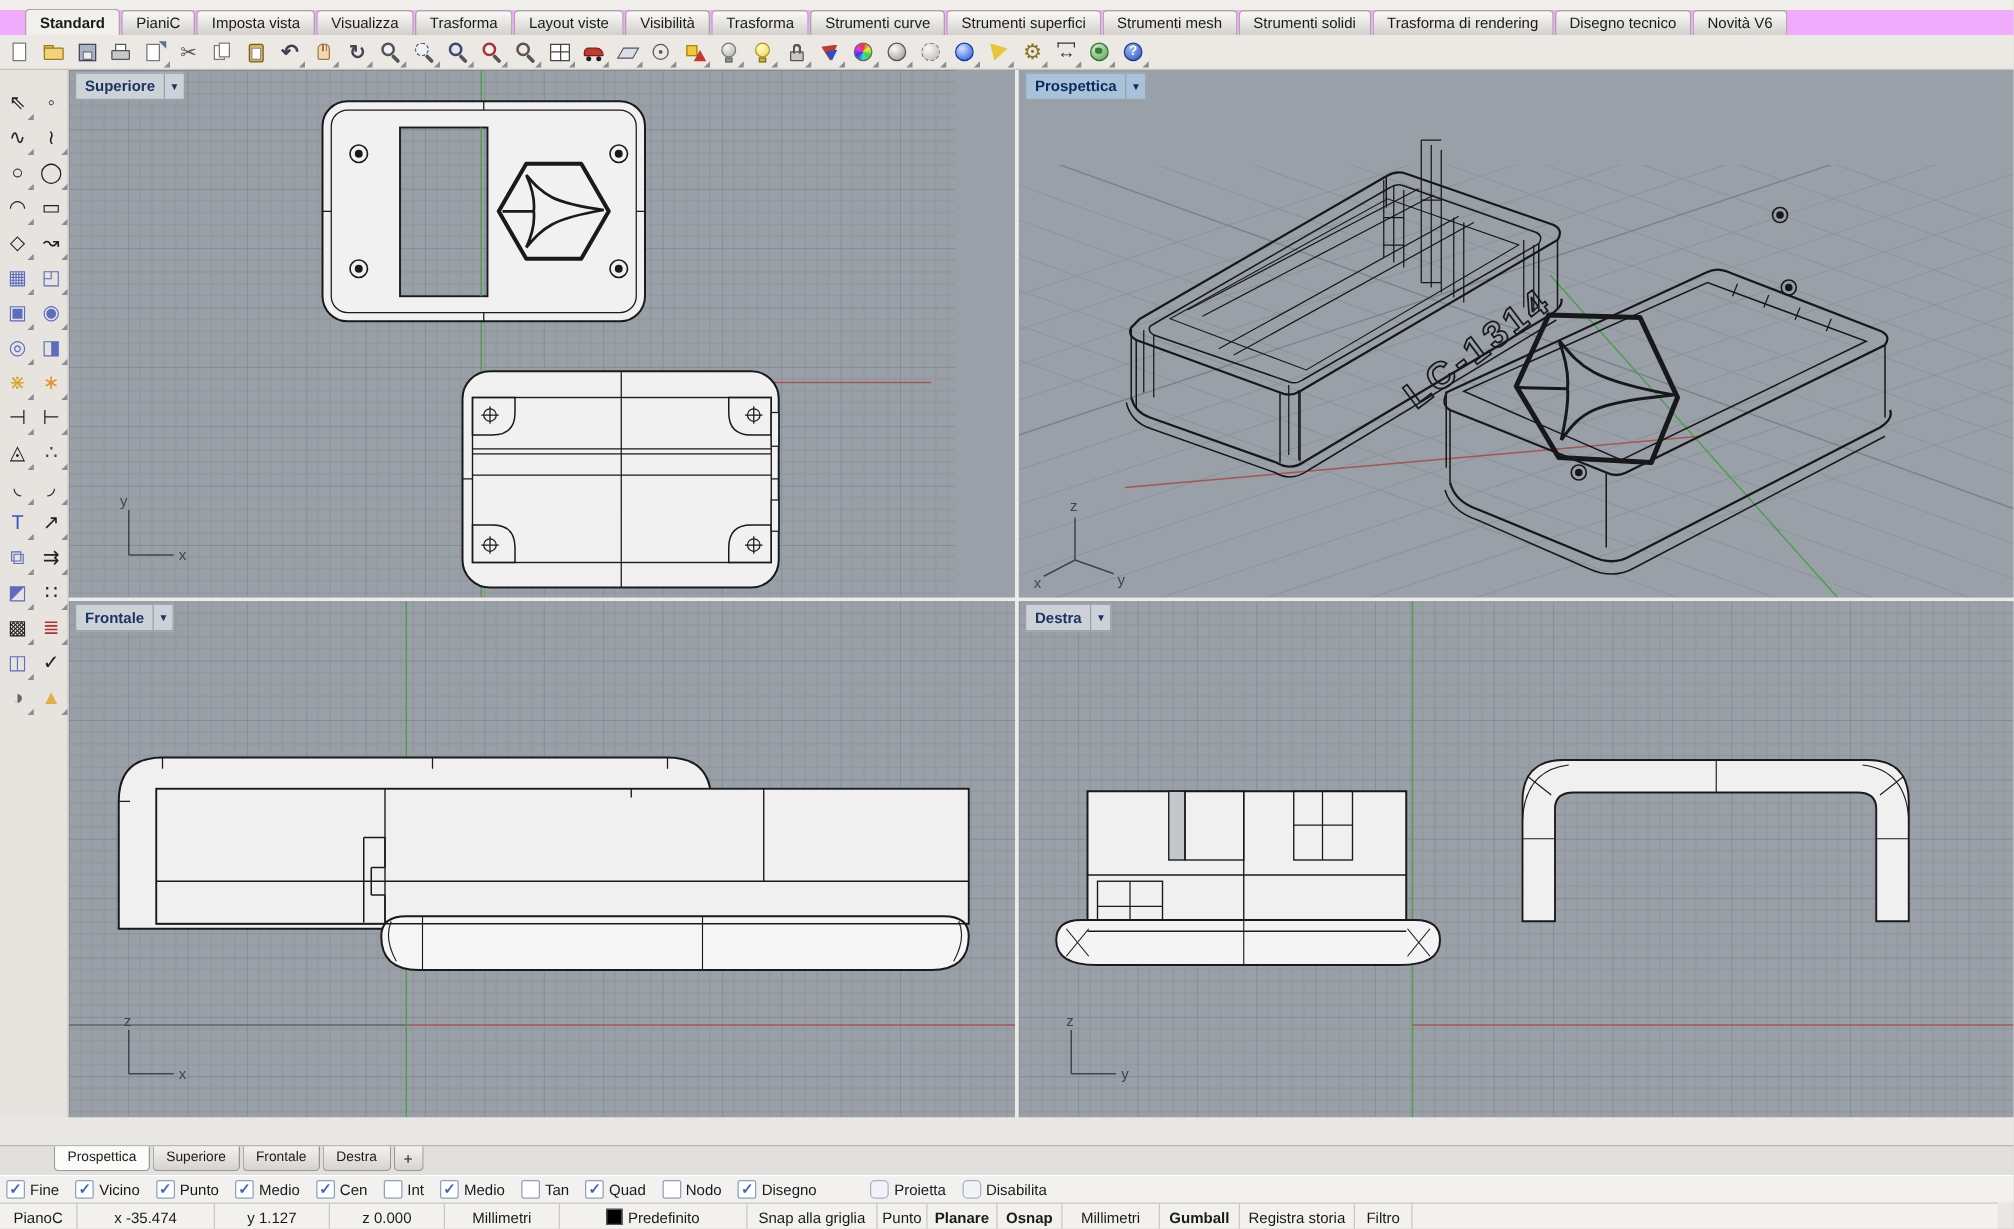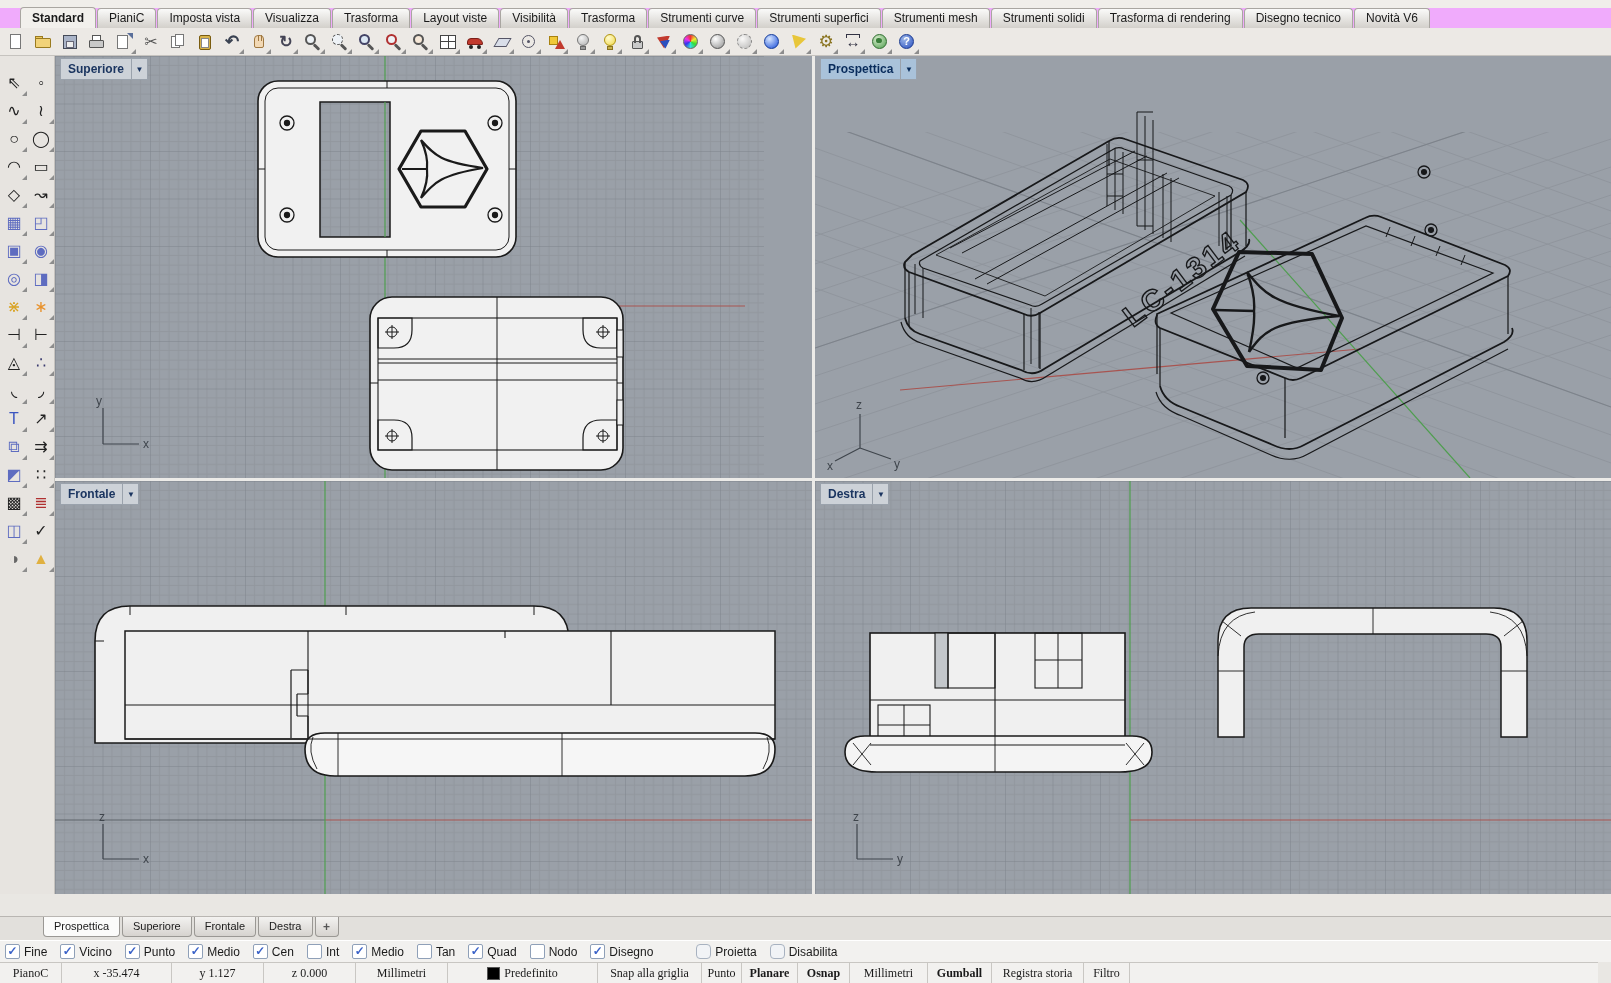--- a/index.html
+++ b/index.html
@@ -111,21 +111,21 @@
   .osnapbar{position:absolute;left:0;top:940px;width:1611px;height:22px;background:#f2f1ef;border-top:1px solid #fff;
             display:flex;align-items:center;padding-left:5px;box-sizing:border-box;}
   .ositem{display:flex;align-items:center;margin-right:13px;cursor:default;}
   .ositem.gap{margin-left:30px;}
   .cb{width:13px;height:13px;background:#fff;border:1px solid #8fa0b8;border-radius:2px;margin-right:4px;
       display:inline-flex;align-items:center;justify-content:center;}
   .cb.checked::before{content:"✓";color:#3a62c8;font-size:12px;font-weight:bold;margin-top:-1px;}
   .cb.round{border-radius:4px;background:#f1f3f6;border-color:#a8b2c0;}
   
   .statusbar{position:absolute;left:0;top:962px;width:1598px;height:21px;background:#f2f1ef;border-top:1px solid #c8c6c2;
-             display:flex;align-items:stretch;font-size:12px;font-family:Liberation Serif, serif;}
+             display:flex;align-items:stretch;font-size:12px;}
   .scell{display:flex;align-items:center;justify-content:center;border-right:1px solid #c9c7c3;padding:0 6px;
          box-sizing:border-box;white-space:nowrap;cursor:default;}
   .scell.bold{font-weight:bold;}
   .scell.flex{flex:1;justify-content:flex-start;border-right:none;}
   .swatch{width:11px;height:11px;background:#000;display:inline-block;margin-right:4px;border:1px solid #555;}
 </style>
 </head>
 <body>
 
 <div class="app">

